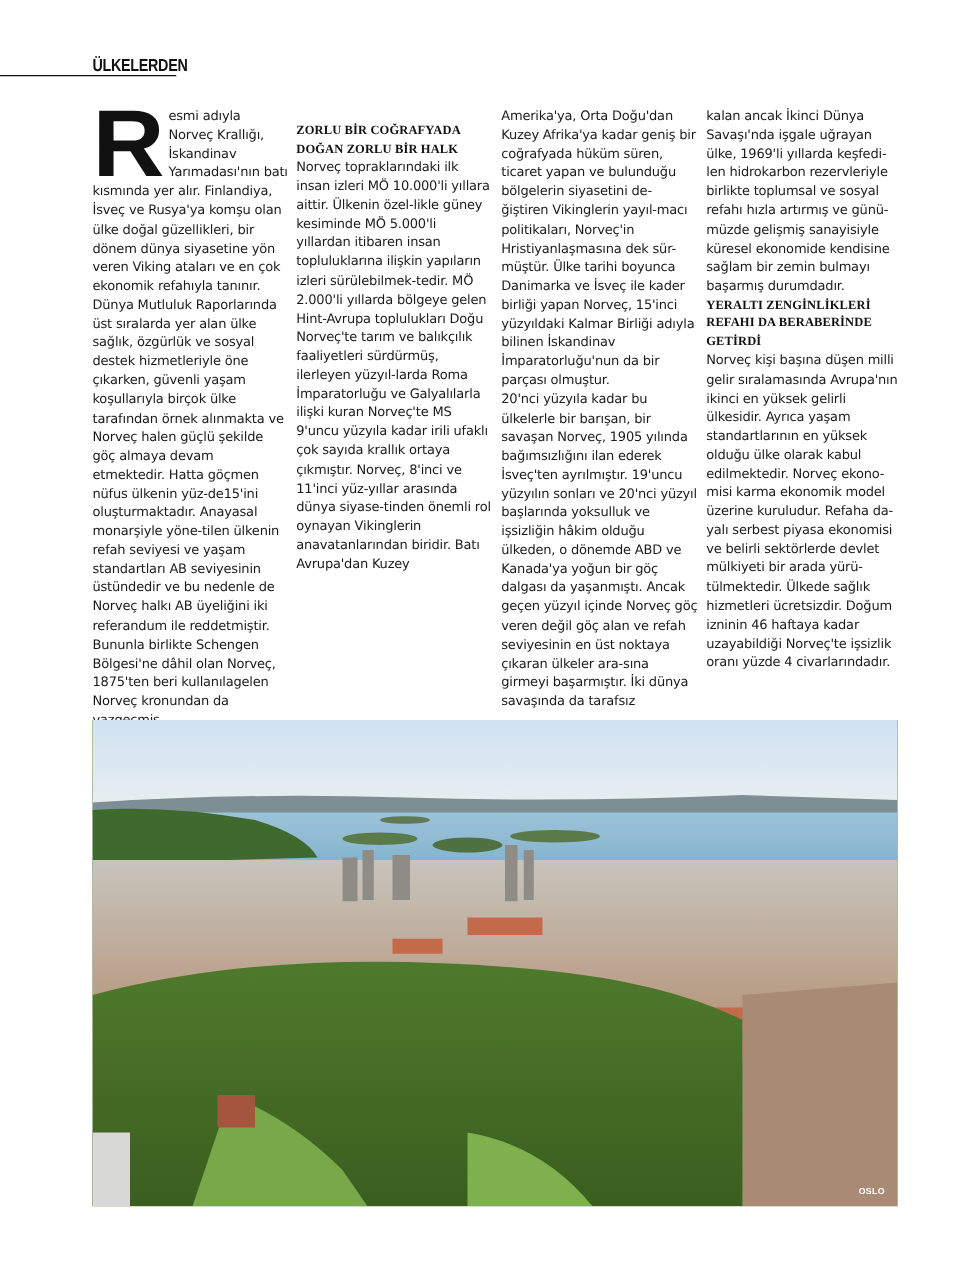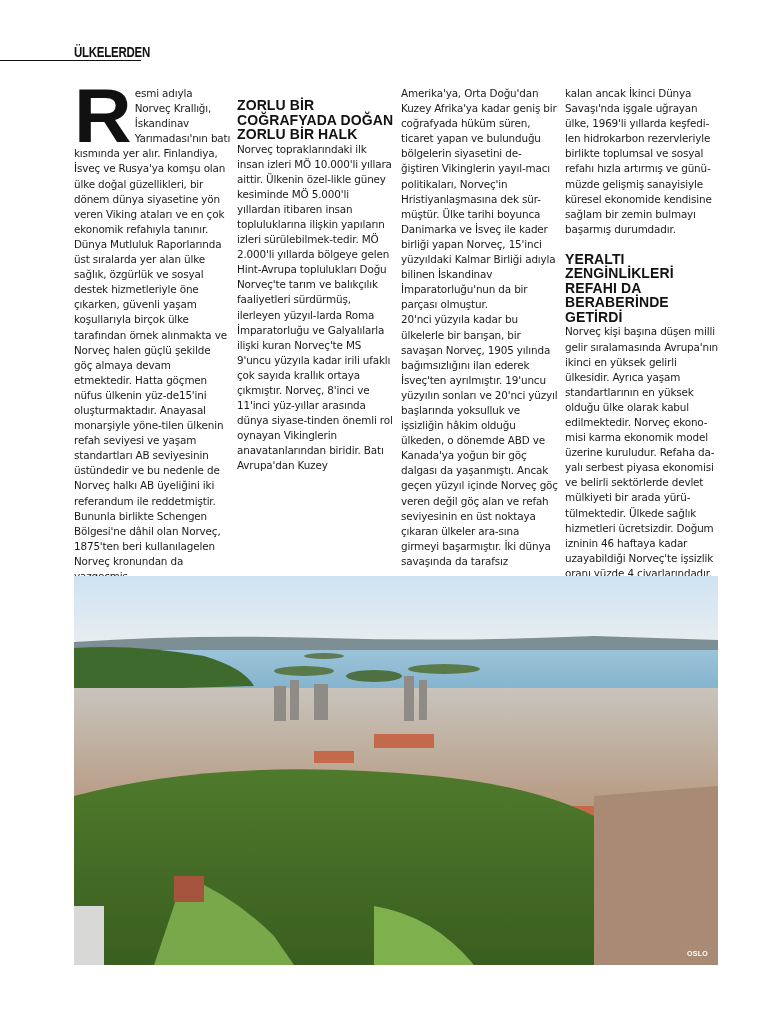--- a/index.html
+++ b/index.html
@@ -27,24 +27,24 @@
   .col1 { left: 0; }
   .col2 { left: 163px; }
   .col3 { left: 327px; }
   .col4 { left: 491px; }
   .dropcap {
     float: left; font-family: "Liberation Sans", sans-serif; font-weight: bold;
     font-size: 76px; line-height: 56px; height: 58px; margin: 2px 6px 0 0; color: #111;
     transform: scaleX(1.05); transform-origin: left top;
   }
   .subhead {
-    font-family: Liberation Sans, sans-serif; font-weight: bold; font-size: 14px;
+    font-family: Liberation Serif, serif; font-weight: bold; font-size: 10px;
     line-height: 14.5px; margin: 12px 0 0 0; color: #111; letter-spacing: 0.1px;
   }
-  .col4 .subhead { margin-top: 15px; }
+  .col4 .subhead { margin-top: 1px; }
   .photo {
     position: absolute; left: 74px; top: 576px; width: 644px; height: 389px; overflow: hidden;
     background: #5a7a3a;
   }
   .photo svg { display: block; }
   .photo-credit {
     position: absolute; right: 10px; bottom: 8px; color: #fff; font-weight: bold; font-size: 7px;
     font-family: "Liberation Sans", sans-serif; letter-spacing: 0.3px;
   }
   .footer {

